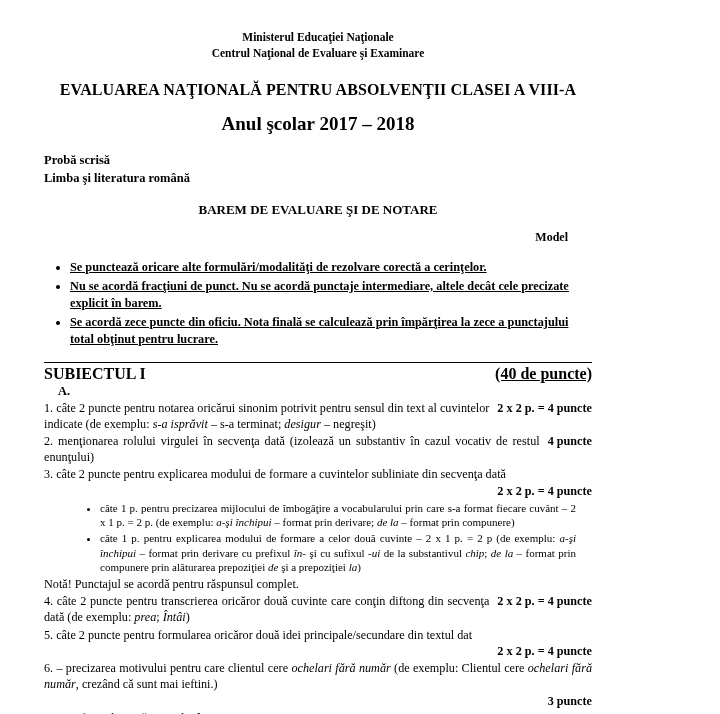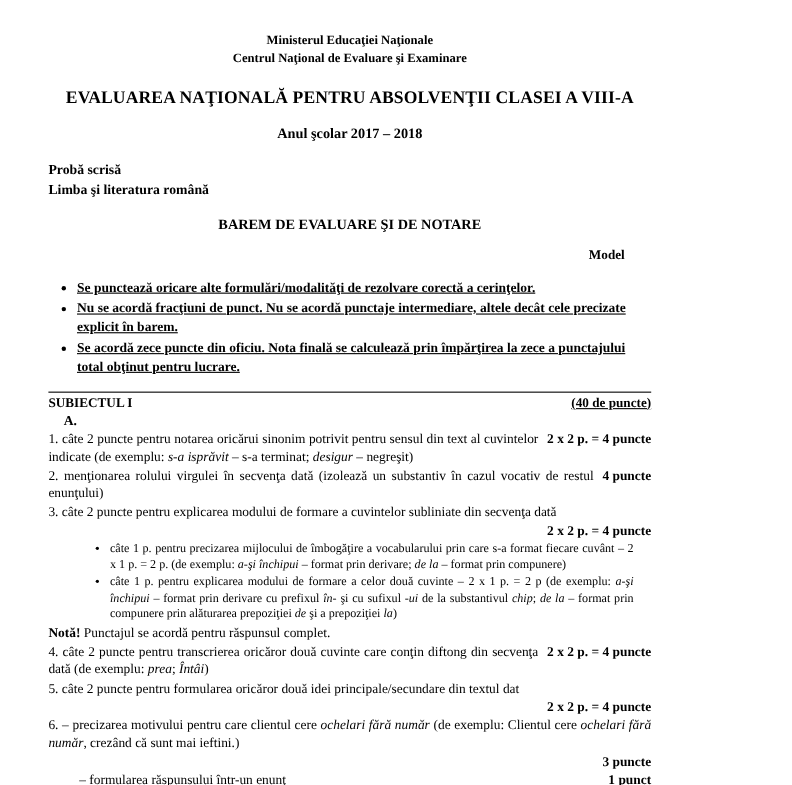--- a/index.html
+++ b/index.html
@@ -18,37 +18,37 @@
     width: 636px;
     height: 714px;
     position: relative;
     padding: 0;
     box-sizing: border-box;
   }
   .inner {
     padding: 30px 44px 0 44px;
     box-sizing: border-box;
   }
-  .bold { font-weight: bold; margin-top: 12px; }
+  .bold { font-weight: normal; margin-top: 12px; }
   .italic { font-style: italic; }
   .ministry {
     font-size: 11.5px;
     font-weight: bold;
     line-height: 1.35;
     text-align: center;
   }
   .title-main {
     font-size: 16px;
     font-weight: bold;
     text-align: center;
     margin-top: 20px;
     letter-spacing: 0.1px;
   }
   .title-year {
-    font-size: 13px;
+    font-size: 19px;
     font-weight: bold;
     text-align: center;
     margin-top: 14px;
   }
   .title-proba {
     font-size: 12.5px;
     font-weight: bold;
     text-align: left;
     margin-top: 16px;
     line-height: 1.45;
@@ -74,21 +74,21 @@
     line-height: 1.42;
     text-decoration: underline;
   }
   ul.notes li { margin-bottom: 1px; }
   .subject-line {
     margin-top: 13px;
     border-top: 1.6px solid #000;
     padding-top: 2px;
     display: flex;
     justify-content: space-between;
-    font-size: 12px;
+    font-size: 16px;
     font-weight: bold;
   }
   .subject-line .pts { text-decoration: underline; }
   .sec-letter {
     font-size: 12.3px;
     font-weight: bold;
     margin-top: 1px;
     padding-left: 14px;
   }
   .para {

